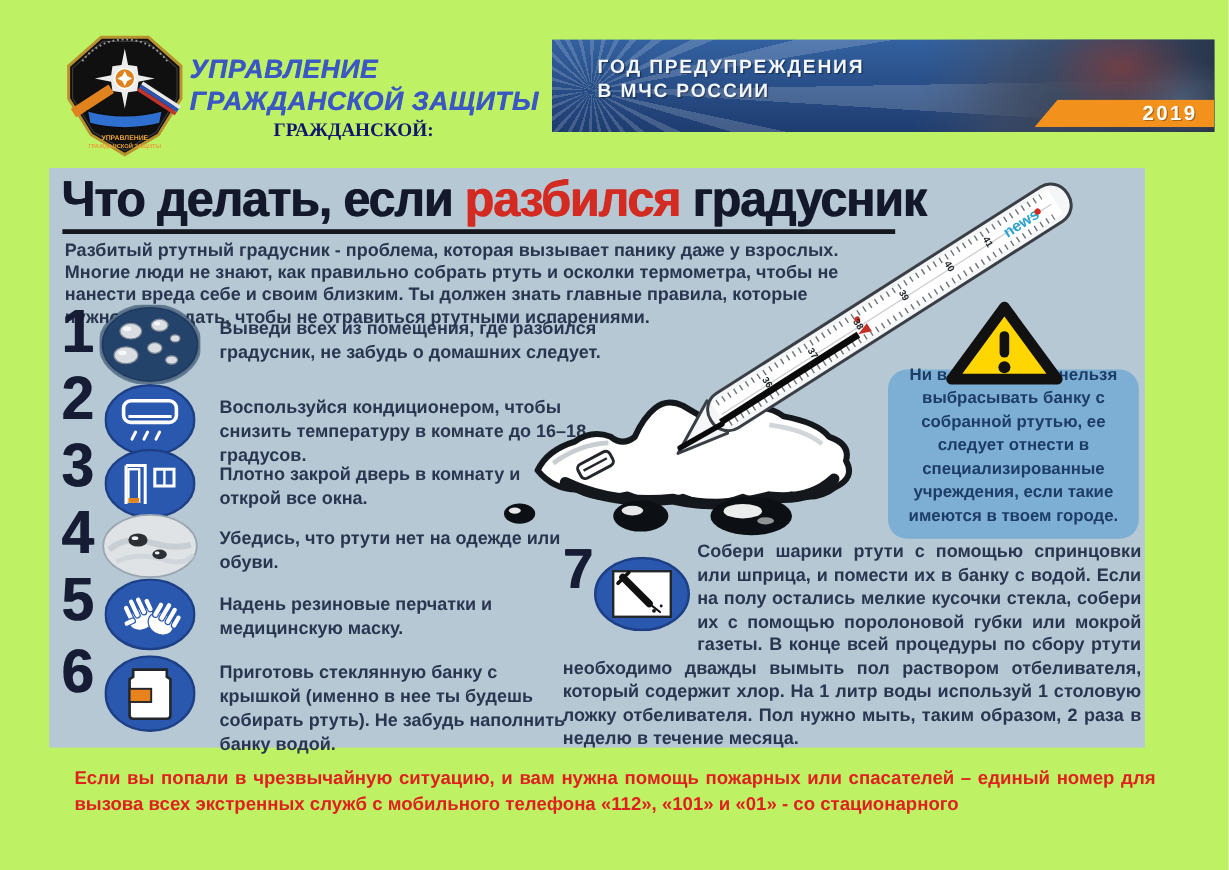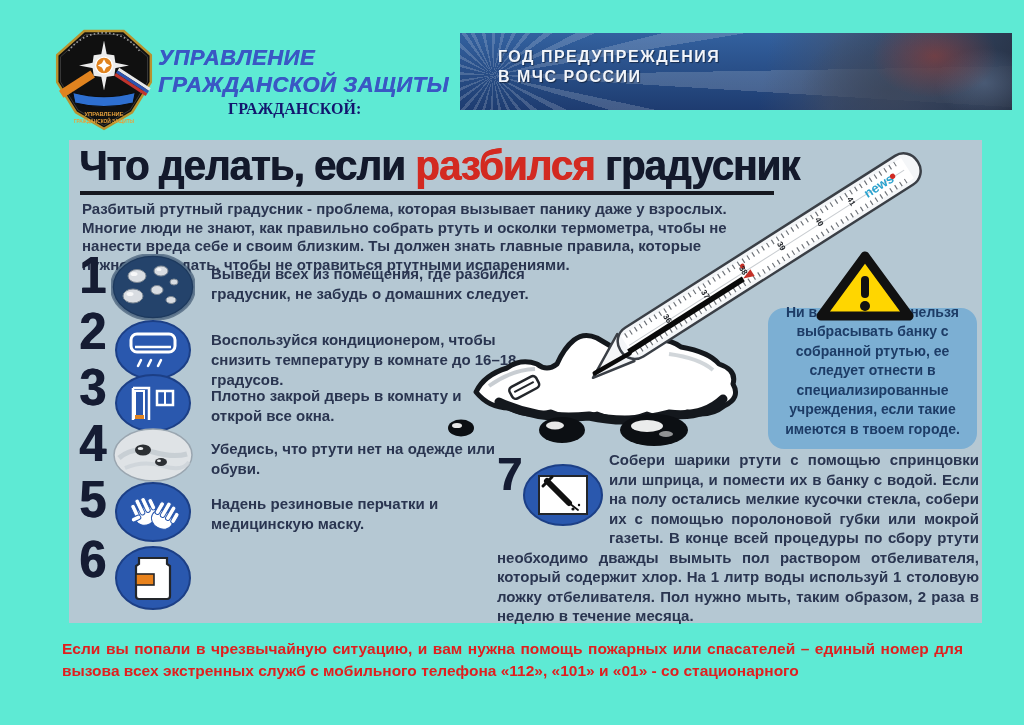--- a/index.html
+++ b/index.html
@@ -1,16 +1,16 @@
 <!DOCTYPE html>
 <html><head>
 <meta charset="utf-8">
 <style>
   html,body{margin:0;padding:0;background:#fff;}
-  .page{position:relative;width:1024px;height:725px;background:#5eead4;overflow:hidden;
+  .page{position:relative;width:1024px;height:725px;background:#bef264;overflow:hidden;
         font-family:"Liberation Sans",sans-serif;}
 
   
   .emblem{position:absolute;left:52px;top:28px;width:104px;height:104px;}
   .org-name{position:absolute;left:158px;top:44px;color:#3a57c4;font-style:italic;
             font-weight:bold;font-size:22px;line-height:27px;letter-spacing:.5px;
             text-shadow:.4px 0 0 currentcolor;}
   .org-informs{position:absolute;left:228px;top:100px;color:#12166e;
                font-family:"Liberation Serif",serif;font-weight:bold;font-size:16px;}
 
@@ -24,21 +24,21 @@
       linear-gradient(180deg,#33619f,#1e3c70);}
   .banner-text{position:absolute;left:38px;top:14px;color:#f2f5fa;font-weight:bold;
                font-size:16px;line-height:20px;letter-spacing:1.5px;
                text-shadow:1px 1px 1px rgba(0,0,0,.45);}
   .banner-year{position:absolute;right:0;bottom:4px;width:150px;height:23px;background:#f2911c;
                clip-path:polygon(13% 0,100% 0,100% 100%,0 100%);color:#fff;font-weight:bold;
                font-size:17px;line-height:23px;text-align:right;padding-right:14px;box-sizing:border-box;
                letter-spacing:2px;text-shadow:1px 1px 0 rgba(0,0,0,.3);}
 
   
-  .poster{position:absolute;left:69px;top:140px;width:913px;height:483px;background:#b5c8d3;}
+  .poster{position:absolute;left:41px;top:140px;width:913px;height:483px;background:#b5c8d3;}
   .poster-title{position:absolute;left:10px;top:2px;margin:0;font-size:42px;font-weight:bold;
     letter-spacing:-1px;color:#13192b;white-space:nowrap;transform:scaleX(.96);transform-origin:left top;
     text-shadow:.8px 0 0 currentcolor;}
   .poster-title .hl{color:#d32a21;text-shadow:.8px 0 0 currentcolor;}
   .title-rule{position:absolute;left:11px;top:51px;width:694px;height:4px;background:#15181f;}
   .intro{position:absolute;left:13px;top:60px;width:665px;margin:0;font-size:15px;font-weight:bold;
          line-height:18.5px;color:#2a3550;}
 
   .step-num{position:absolute;font-size:51px;line-height:1;font-weight:bold;color:#151c33;
             transform:scaleX(.95);transform-origin:left top;text-shadow:1px 0 0 currentcolor;}
@@ -95,20 +95,21 @@
     <div>УПРАВЛЕНИЕ</div>
     <div>ГРАЖДАНСКОЙ ЗАЩИТЫ</div>
   </div>
   <div class="org-informs">ГРАЖДАНСКОЙ:</div>
 
   <div class="banner">
     <div class="banner-text">
       <div>ГОД ПРЕДУПРЕЖДЕНИЯ</div>
       <div>В МЧС РОССИИ</div>
     </div>
+    <div class="banner-year">2019</div>
   </div>
 
   <div class="poster">
 
     <h1 class="poster-title"><span>Что делать, если </span><span class="hl">разбился</span><span> градусник</span></h1>
     <div class="title-rule"></div>
 
     <p class="intro">Разбитый ртутный градусник - проблема, которая вызывает панику даже у взрослых. Многие люди не знают, как правильно собрать ртуть и осколки термометра, чтобы не нанести вреда себе и своим близким. Ты должен знать главные правила, которые нужно соблюдать, чтобы не отравиться ртутными испарениями.</p>
 
     <div class="step-num" style="left:10px;top:110px">1</div>
@@ -191,20 +192,21 @@
       <ellipse cx="38" cy="32" rx="37" ry="31" fill="#2a58ae" stroke="#1c3f86" stroke-width="2"></ellipse>
       <path d="M24,18 L24,12 L52,12 L52,18 L55,20 L55,50 Q55,53 52,53 L24,53 Q21,53 21,50 L21,20 Z" fill="#fff" stroke="#23262b" stroke-width="2.2"></path>
       <rect x="21" y="28" width="18" height="11" fill="#e8821c" stroke="#23262b" stroke-width="1.6"></rect>
     </svg>
 
     <p class="step-text" style="left:142px;top:124px;width:322px">Выведи всех из помещения, где разбился градусник, не забудь о домашних следует.</p>
     <p class="step-text" style="left:142px;top:190px;width:330px">Воспользуйся кондиционером, чтобы снизить температуру в комнате до 16–18 градусов.</p>
     <p class="step-text" style="left:142px;top:299px;width:320px">Убедись, что ртути нет на одежде или обуви.</p>
     <p class="step-text" style="left:142px;top:246px;width:300px">Плотно закрой дверь в комнату и открой все окна.</p>
     <p class="step-text" style="left:142px;top:354px;width:300px">Надень резиновые перчатки и медицинскую маску.</p>
+    <p class="step-text" style="left:142px;top:411px;width:290px">Приготовь стеклянную банку с крышкой (именно в нее ты будешь собирать ртуть). Не забудь наполнить банку водой.</p>
 
     <div class="step7">
       <div class="float-box">
         <div class="step-num n7" style="font-size:47px">7</div>
         <svg class="i7" width="80" height="62" viewBox="0 0 80 62">
           <ellipse cx="40" cy="31" rx="39" ry="30" fill="#2a58ae" stroke="#1c3f86" stroke-width="2"></ellipse>
           <rect x="16" y="12" width="48" height="38" fill="#fff" stroke="#23262b" stroke-width="2"></rect>
           <g stroke="#111" stroke-linecap="round">
             <line x1="24" y1="17" x2="46" y2="39" stroke-width="6"></line>
             <line x1="20" y1="22" x2="29" y2="13" stroke-width="3"></line>

